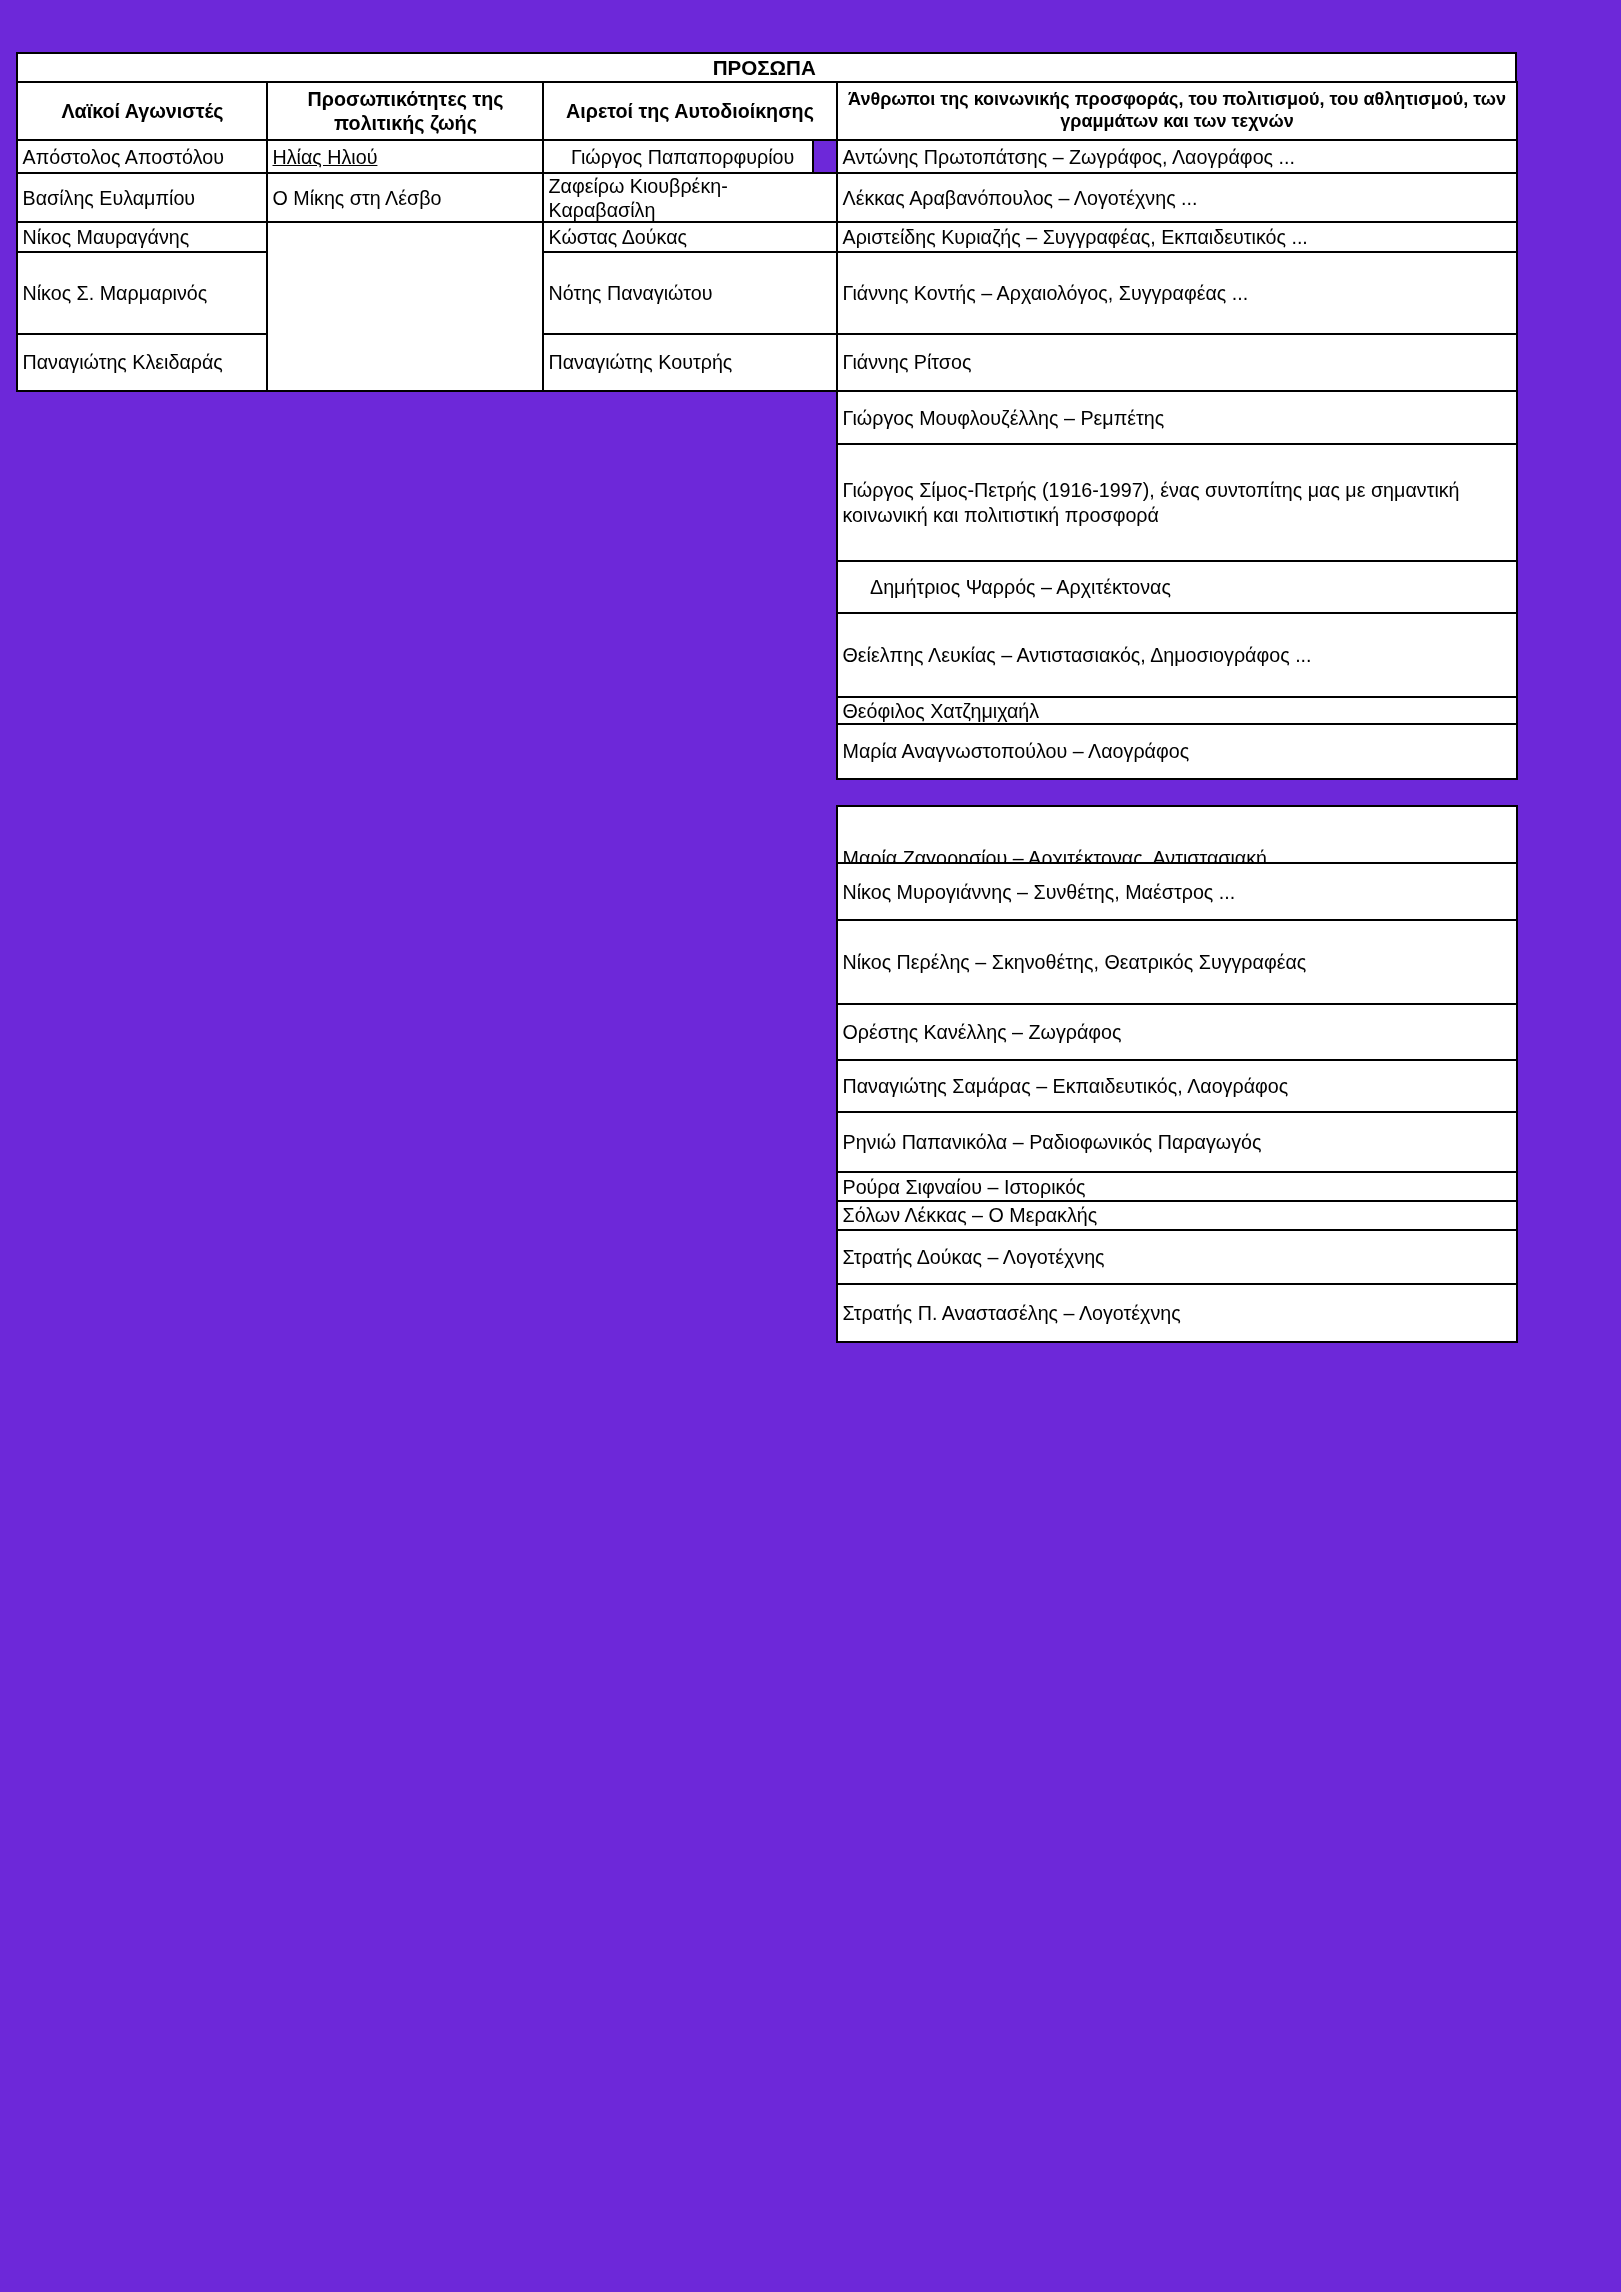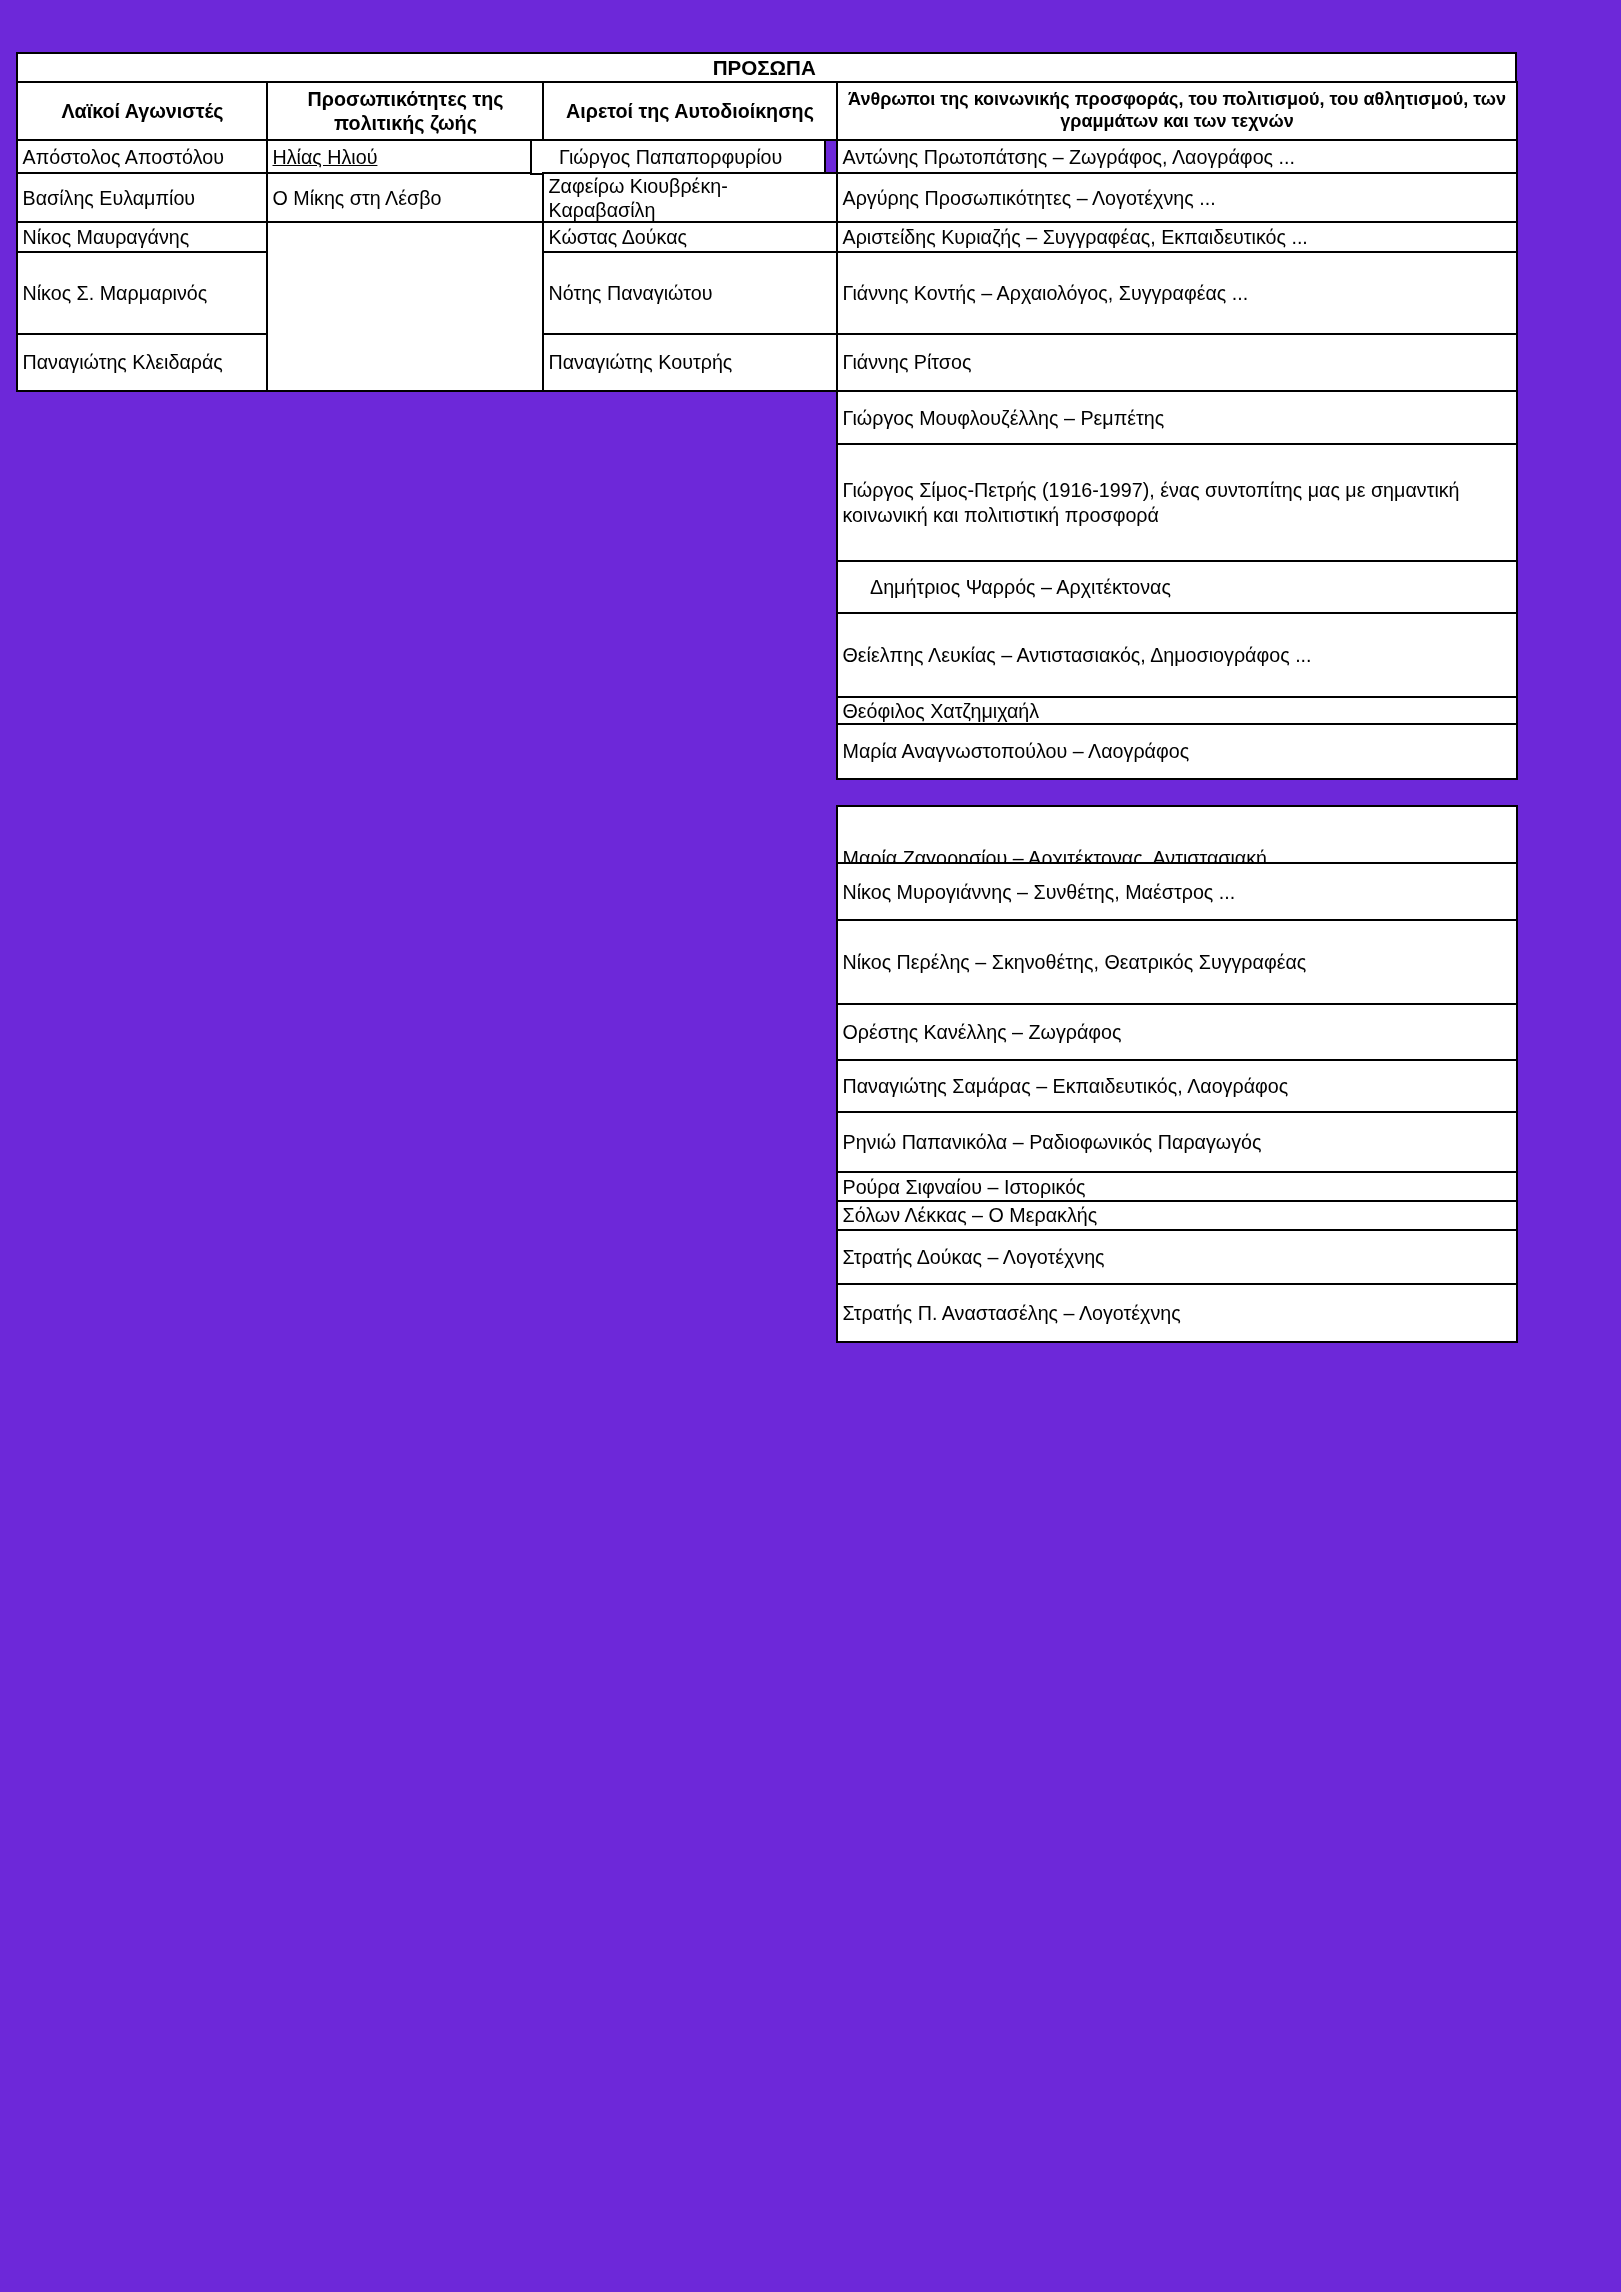--- a/index.html
+++ b/index.html
@@ -60,28 +60,28 @@
   <div class="cell" style="left:16px; top:139px; width:253px; height:36px;">Απόστολος Αποστόλου</div>
   <div class="cell" style="left:16px; top:172px; width:253px; height:52px;">Βασίλης Ευλαμπίου</div>
   <div class="cell" style="left:16px; top:221px; width:253px; height:32px;">Νίκος Μαυραγάνης</div>
   <div class="cell" style="left:16px; top:251px; width:253px; height:85px;">Νίκος Σ. Μαρμαρινός</div>
   <div class="cell" style="left:16px; top:333px; width:253px; height:59px;">Παναγιώτης Κλειδαράς</div>
 
   <div class="cell" style="left:266px; top:139px; width:279px; height:36px;text-decoration:underline;">Ηλίας Ηλιού</div>
   <div class="cell" style="left:266px; top:172px; width:279px; height:52px;">Ο Μίκης στη Λέσβο</div>
   <div class="cell" style="left:266px; top:221px; width:279px; height:171px;"></div>
 
-  <div class="cell" style="left:530px; top:139px; width:296px; height:36px;padding-left:27px;">Γιώργος Παπαπορφυρίου</div>
+  <div class="cell" style="left:542px; top:139px; width:272px; height:36px;padding-left:27px;">Γιώργος Παπαπορφυρίου</div>
   <div class="cell" style="left:542px; top:172px; width:296px; height:52px;">Ζαφείρω Κιουβρέκη-Καραβασίλη</div>
   <div class="cell" style="left:542px; top:221px; width:296px; height:32px;">Κώστας Δούκας</div>
   <div class="cell" style="left:542px; top:251px; width:340px; height:85px;">Νότης Παναγιώτου</div>
   <div class="cell" style="left:542px; top:333px; width:296px; height:59px;">Παναγιώτης Κουτρής</div>
 
   <div class="cell" style="left:836px; top:139px; width:682px; height:36px;">Αντώνης Πρωτοπάτσης – Ζωγράφος, Λαογράφος ...</div>
-  <div class="cell" style="left:836px; top:172px; width:682px; height:52px;">Αργύρης Προσωπικότητες – Λογοτέχνης ...</div>
+  <div class="cell" style="left:836px; top:172px; width:682px; height:52px;">Λέκκας Αραβανόπουλος – Λογοτέχνης ...</div>
   <div class="cell" style="left:836px; top:221px; width:682px; height:32px;">Αριστείδης Κυριαζής – Συγγραφέας, Εκπαιδευτικός ...</div>
   <div class="cell" style="left:836px; top:251px; width:682px; height:85px;">Γιάννης Κοντής – Αρχαιολόγος, Συγγραφέας ...</div>
   <div class="cell" style="left:836px; top:333px; width:682px; height:59px;">Γιάννης Ρίτσος</div>
   <div class="cell" style="left:836px; top:390px; width:682px; height:56px;">Γιώργος Μουφλουζέλλης – Ρεμπέτης</div>
   <div class="cell" style="left:836px; top:443px; width:682px; height:119px;">Γιώργος Σίμος-Πετρής (1916-1997), ένας συντοπίτης μας με σημαντική κοινωνική και πολιτιστική προσφορά</div>
   <div class="cell" style="left:836px; top:560px; width:682px; height:55px;padding-left:32px;">Δημήτριος Ψαρρός – Αρχιτέκτονας</div>
   <div class="cell" style="left:836px; top:612px; width:682px; height:87px;">Θείελπης Λευκίας – Αντιστασιακός, Δημοσιογράφος ...</div>
   <div class="cell" style="left:836px; top:696px; width:682px; height:29.6px;">Θεόφιλος Χατζημιχαήλ</div>
   <div class="cell" style="left:836px; top:723px; width:682px; height:57px;">Μαρία Αναγνωστοπούλου – Λαογράφος</div>
   <div class="cell" style="left:836px; top:777px; width:682px; height:107px;margin-top:28px;">Μαρία Ζαγορησίου – Αρχιτέκτονας, Αντιστασιακή ...</div>

